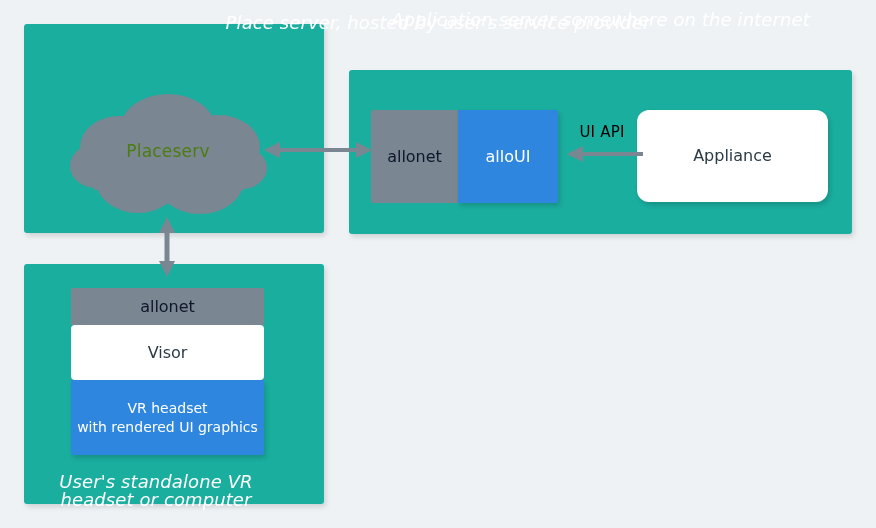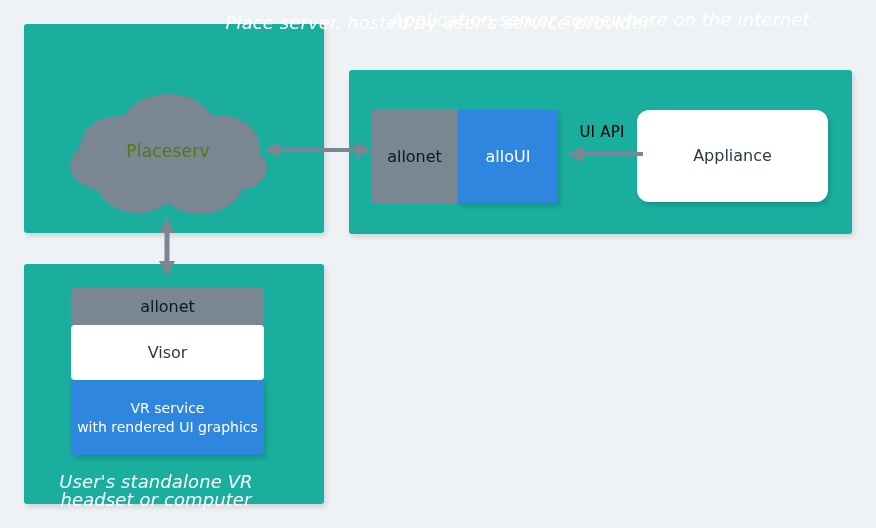--- a/index.html
+++ b/index.html
@@ -166,21 +166,21 @@
   <div class="node gray" id="node-allonet-client">
     <span>allonet</span>
   </div>
 
   <div class="node white" id="node-visor">
     <span>Visor</span>
   </div>
 
   <div class="node blue" id="node-vrheadset">
     <span class="stack-lines">
-      <span>VR service</span><br>
+      <span>VR headset</span><br>
       <span>with rendered UI graphics</span>
     </span>
   </div>
 
   <div class="connector" id="conn-place-appserver">
     <svg width="110" height="24" viewBox="0 0 110 24" xmlns="http://www.w3.org/2000/svg">
       <line x1="14" y1="12" x2="96" y2="12" stroke="#7a8692" stroke-width="4"></line>
       <polygon points="1,12 17,4 17,20" fill="#7a8692"></polygon>
       <polygon points="109,12 93,4 93,20" fill="#7a8692"></polygon>
     </svg>

